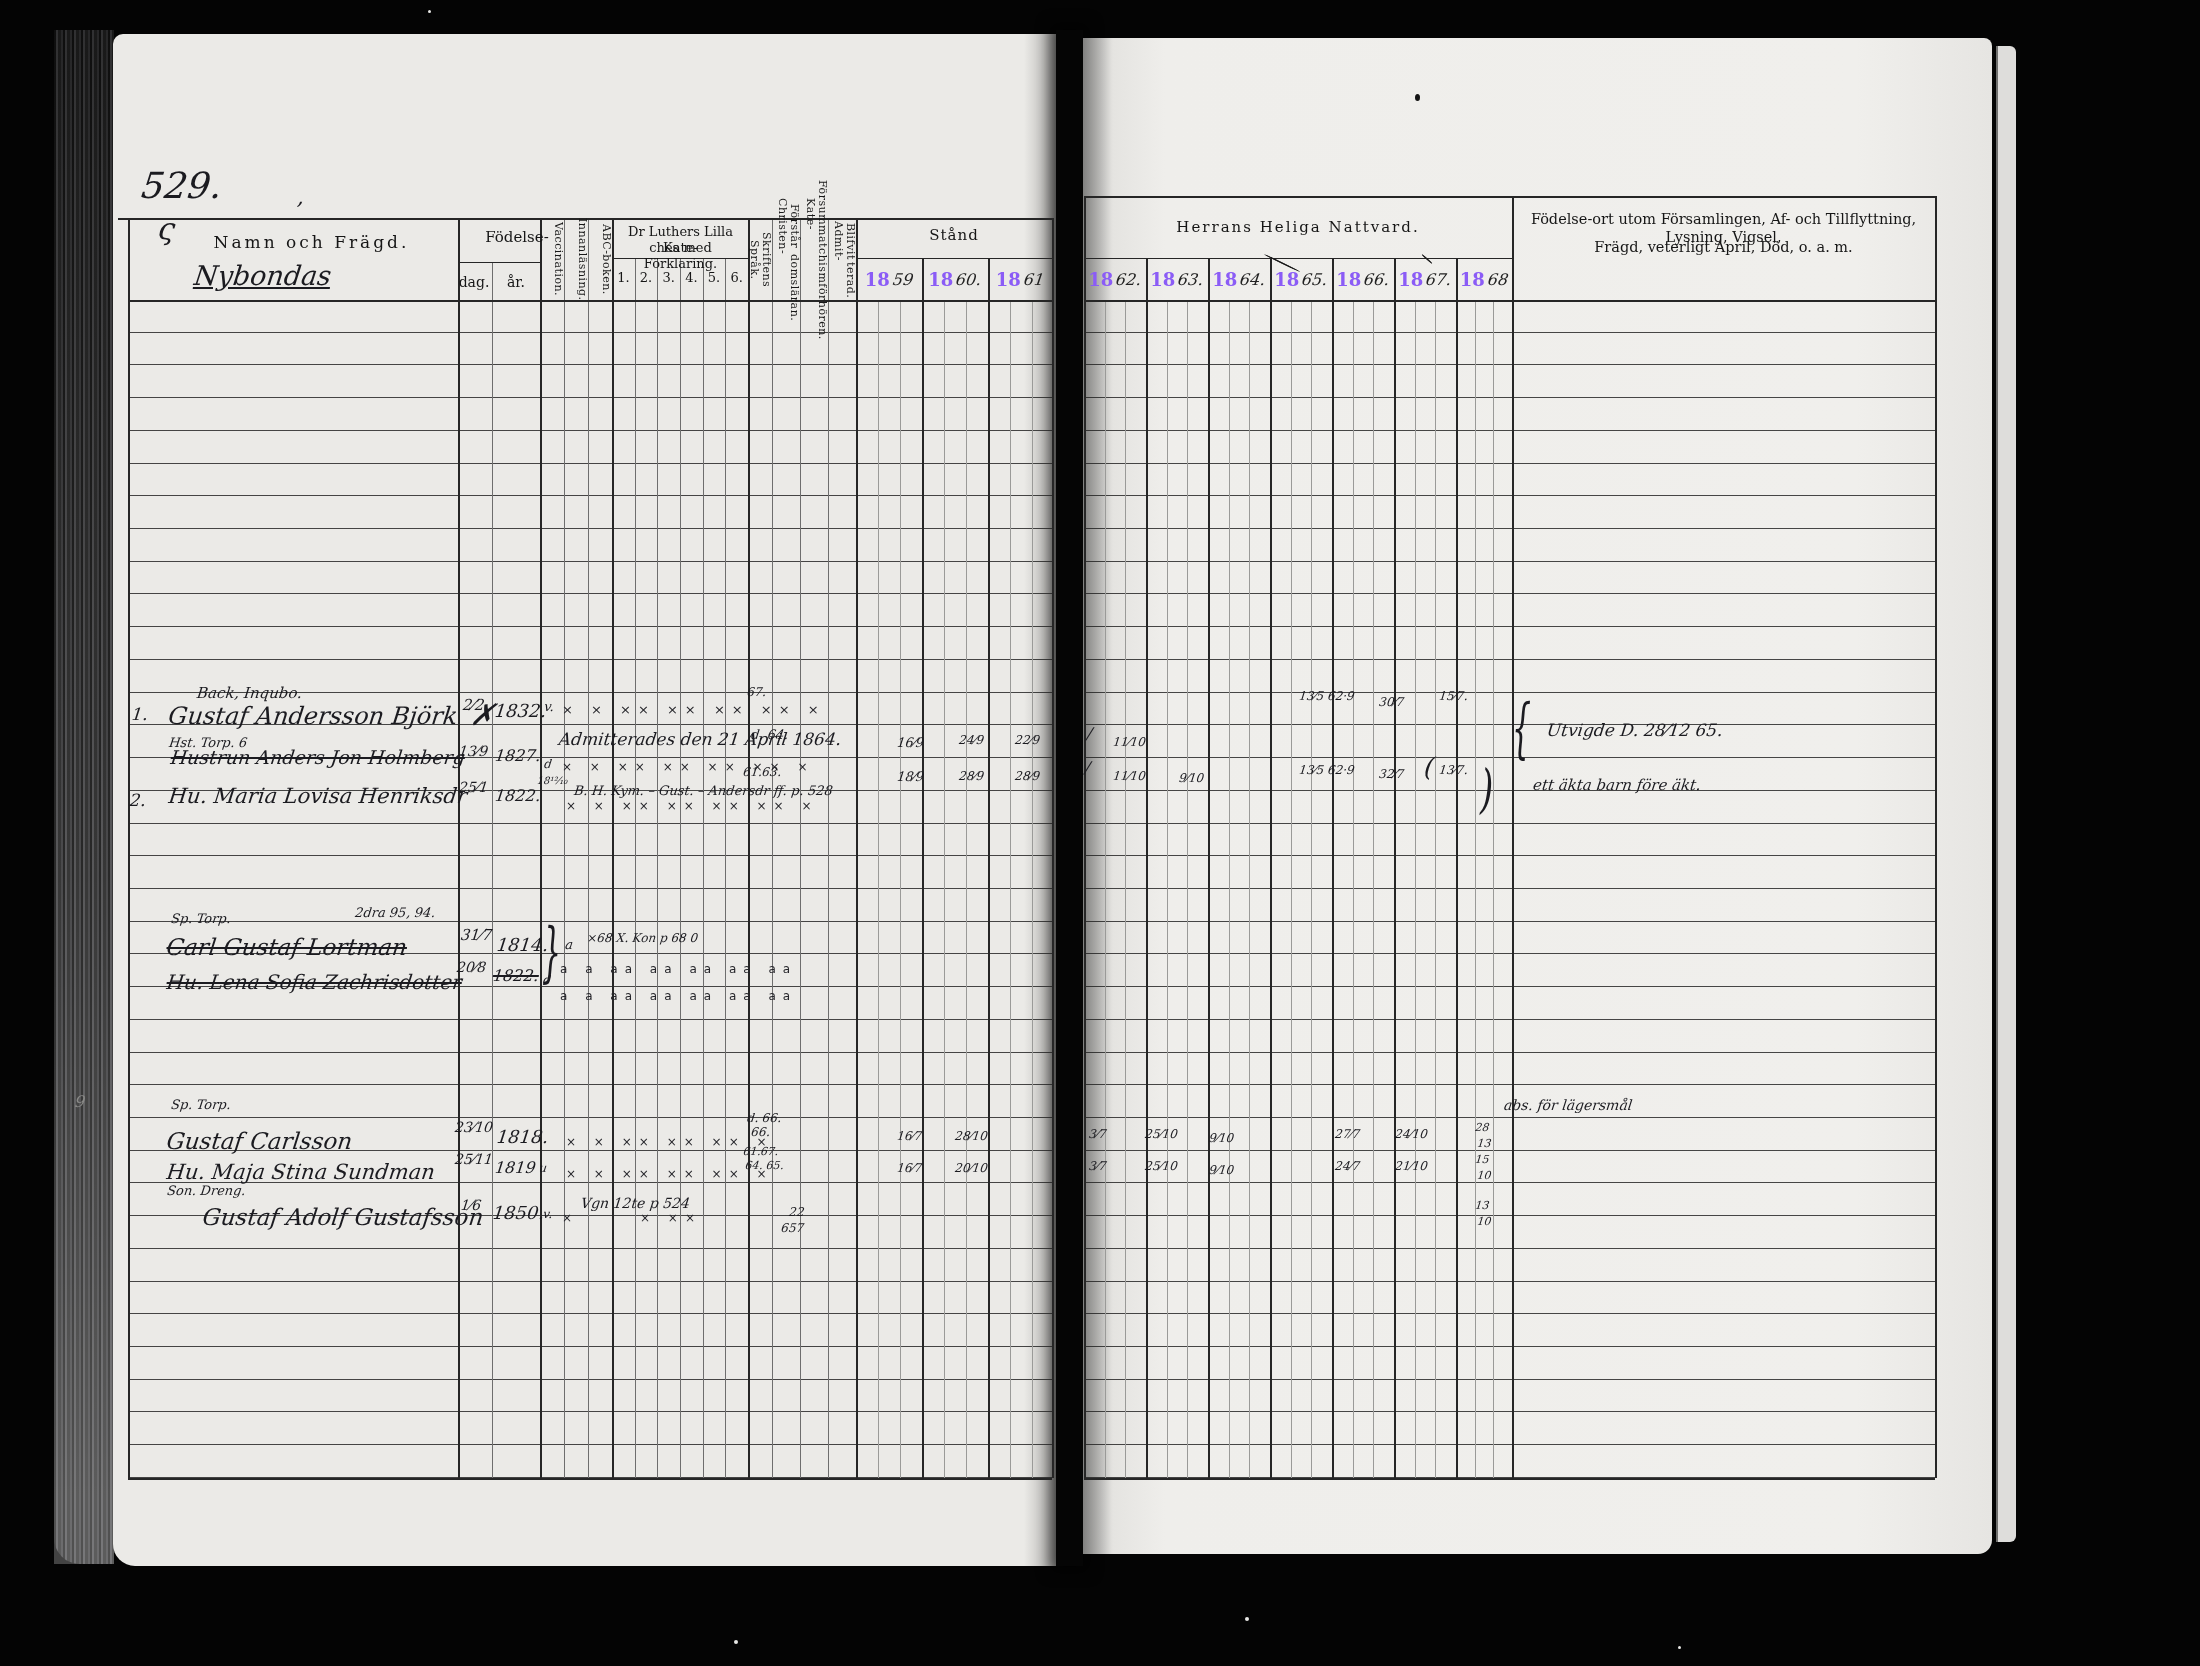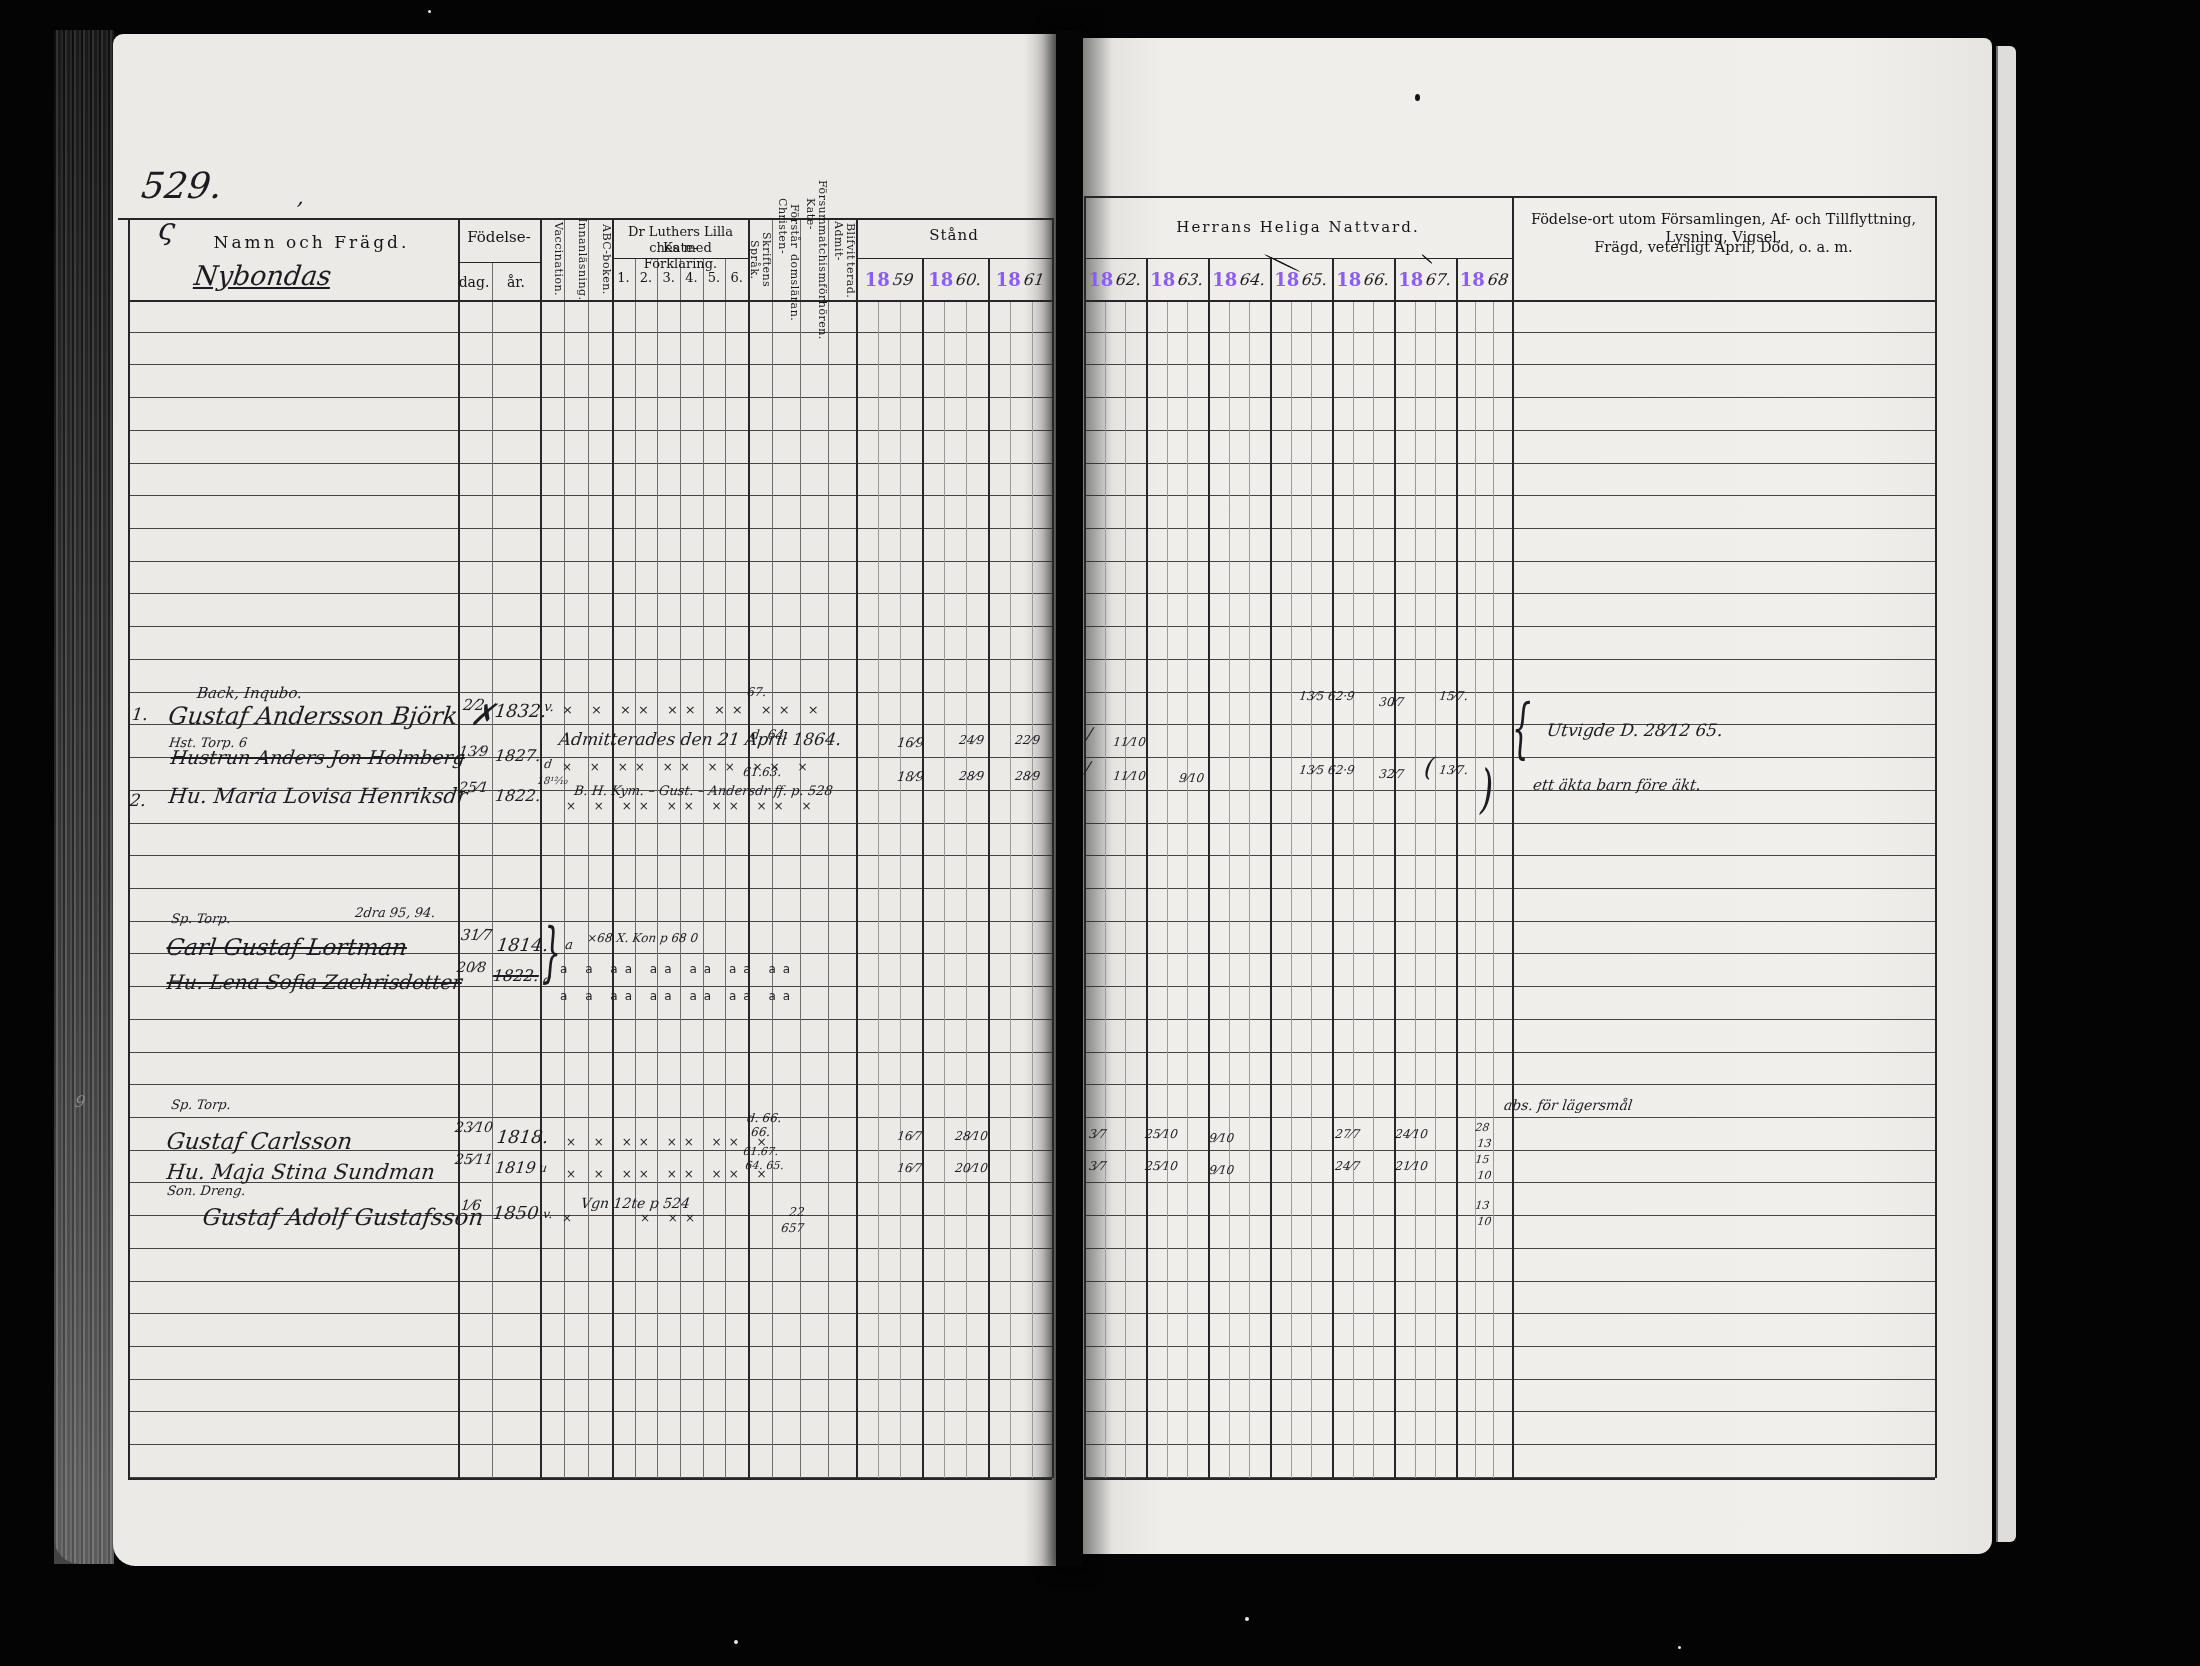--- a/index.html
+++ b/index.html
@@ -124,21 +124,21 @@
       <div style="position: absolute; left: 128px; top: 300px; width: 924px; height: 2px; background: rgb(38, 38, 38);"></div>
       <div style="position: absolute; left: 128px; top: 1478px; width: 924px; height: 2px; background: rgb(38, 38, 38);"></div>
       <div style="position: absolute; left: 1084px; top: 196px; width: 851px; height: 2px; background: rgb(38, 38, 38);"></div>
       <div style="position: absolute; left: 1084px; top: 258px; width: 428px; height: 1px; background: rgb(38, 38, 38);"></div>
       <div style="position: absolute; left: 1084px; top: 300px; width: 851px; height: 2px; background: rgb(38, 38, 38);"></div>
       <div style="position: absolute; left: 1084px; top: 1478px; width: 851px; height: 2px; background: rgb(38, 38, 38);"></div>
     </div>
 
   <div class="hw" style="left:144px;top:168px;font-size:36px;">529.</div>
   <div class="pr" style="left:165px;top:232px;width:293px;font-size:17px;letter-spacing:3px;">Namn och Frägd.</div>
-  <div class="pr" style="left:458px;top:228px;width:82px;font-size:15px;">Födelse-</div>
+  <div class="pr" style="left:476px;top:228px;width:82px;font-size:15px;">Födelse-</div>
   <div class="pr" style="left:456px;top:274px;width:36px;font-size:14px;">dag.</div>
   <div class="pr" style="left:492px;top:274px;width:48px;font-size:14px;">år.</div>
 
   <div class="vt" style="left:540px;top:221px;width:24px;height:77px;">
       <span>Vaccination.</span>
     </div>
   <div class="vt" style="left:564px;top:221px;width:24px;height:77px;">
       <span>Innanläsning.</span>
     </div>
   <div class="vt" style="left:588px;top:221px;width:24px;height:77px;">

